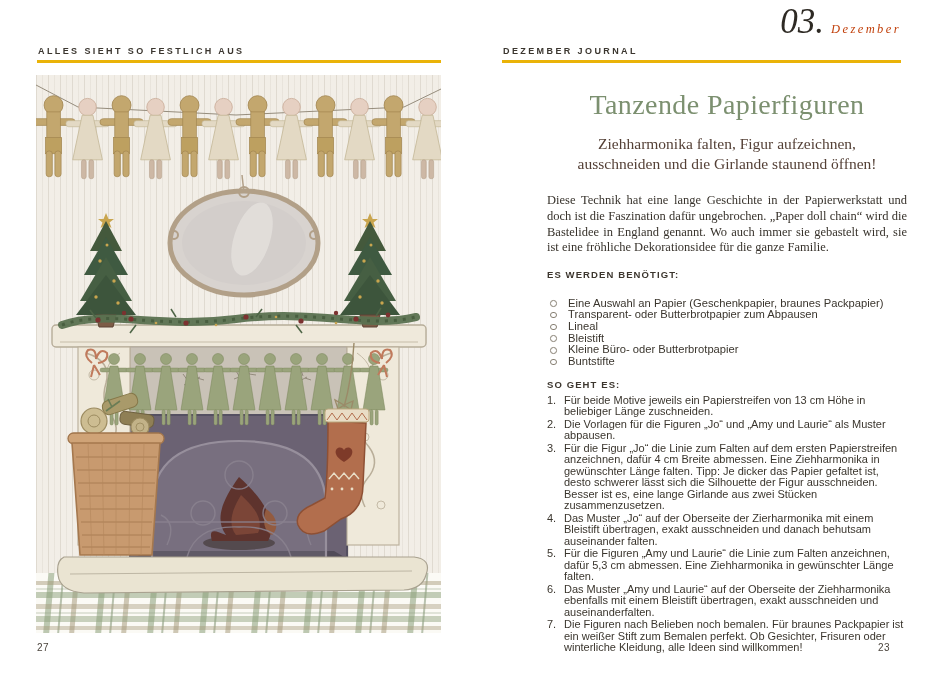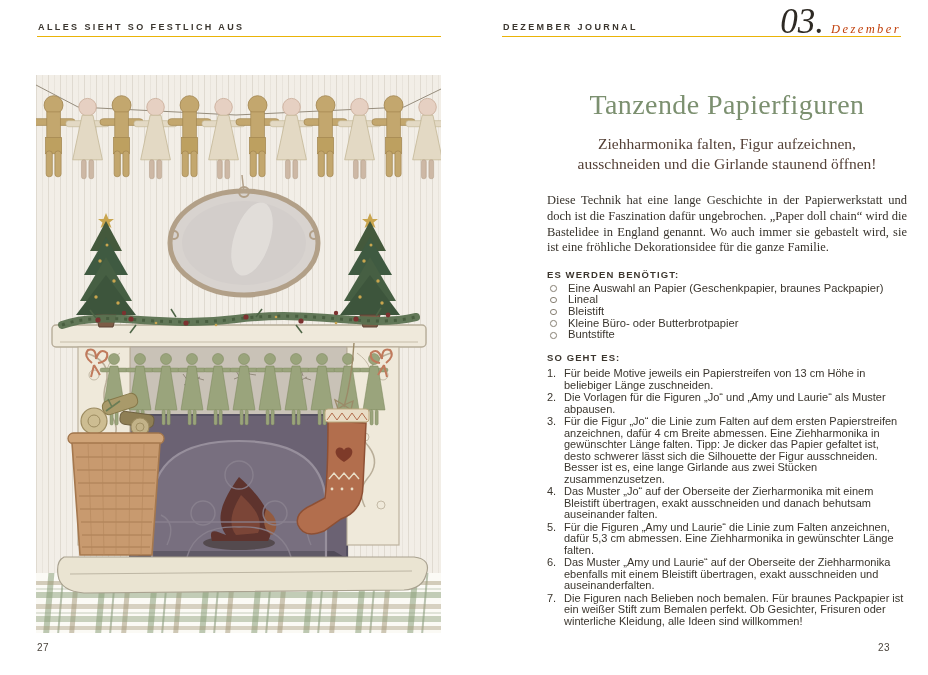--- a/index.html
+++ b/index.html
@@ -1,19 +1,19 @@
 <!DOCTYPE html>
 <html lang="de"><head>
 <meta charset="utf-8">
 <style>
   html,body{margin:0;padding:0;background:#fff;}
   .page{position:relative;width:928px;height:675px;background:#ffffff;overflow:hidden;
         font-family:"Liberation Sans",sans-serif;color:#3a352d;}
   
-  .hdr{position:absolute;top:17px;height:19px;border-bottom:1px solid #eab308;}
+  .hdr{position:absolute;top:41px;height:19px;border-bottom:3px solid #eab308;}
   .hdr-left{left:37px;width:404px;}
   .hdr-right{left:502px;width:399px;}
   .hdr span{position:absolute;bottom:4px;left:1px;font-size:9px;letter-spacing:2.4px;
             color:#3b362f;white-space:nowrap;font-weight:bold;}
   .issue{position:absolute;left:690px;top:4px;width:211px;display:flex;align-items:baseline;
          justify-content:flex-end;pointer-events:none;}
   .issue .num{font-family:"Liberation Serif",serif;font-style:italic;font-size:35px;line-height:1;
               color:#2e2a24;}
   .issue .month{font-family:"Liberation Serif",serif;font-style:italic;font-size:12.5px;
                 letter-spacing:2.4px;color:#c2410c;margin-left:7px;}
@@ -29,21 +29,21 @@
   .illustration svg{position:absolute;left:0;top:0;}
   
   .article{position:absolute;left:547px;top:88px;width:360px;}
   .title{margin:0;font-family:"Liberation Serif",serif;font-weight:400;font-size:28px;
          line-height:34px;letter-spacing:.4px;color:#7c9070;text-align:center;}
   .subtitle{margin-top:12px;text-align:center;font-family:"Liberation Serif",serif;
             font-weight:normal;font-size:15.5px;line-height:1.32;color:#533f35;}
   .intro{margin-top:18px;font-family:"Liberation Serif",serif;font-size:12.5px;line-height:15.8px;
          text-align:justify;color:#37322b;}
   .sec-h{margin-top:11px;font-size:9.5px;font-weight:bold;letter-spacing:1.1px;color:#3c362e;}
-  .mats{margin-top:3px;}
+  .mats{margin-top:18px;}
   .mat{display:flex;font-size:11.2px;line-height:11.7px;color:#3a352d;align-items:flex-start;}
   .bullet{flex:none;width:4.6px;height:4.6px;border:1px solid #877f73;border-radius:50%;
           margin:2.6px 0 0 3px;}
   .mat .mtxt{margin-left:11.5px;}
   .steps{margin-top:5px;}
   .step{display:flex;font-size:11px;line-height:11.5px;color:#3a352d;margin-top:1px;}
   .step .num{flex:none;width:17px;}
   .step .stxt{flex:1;}
 </style>
 </head>
@@ -342,20 +342,24 @@
     <p class="intro">Diese Technik hat eine lange Geschichte in der Papierwerkstatt und doch ist die Faszination dafür ungebrochen. „Paper doll chain“ wird die Bastelidee in England genannt. Wo auch immer sie gebastelt wird, sie ist eine fröhliche Dekorationsidee für die ganze Familie.</p>
 
     <div class="sec-h">ES WERDEN BENÖTIGT:</div>
     <div class="mats">
       <div class="mat">
           <span class="bullet"></span>
           <span class="mtxt">Eine Auswahl an Papier (Geschenkpapier, braunes Packpapier)</span>
         </div>
       <div class="mat">
           <span class="bullet"></span>
+          <span class="mtxt">Transparent- oder Butterbrotpapier zum Abpausen</span>
+        </div>
+      <div class="mat">
+          <span class="bullet"></span>
           <span class="mtxt">Lineal</span>
         </div>
       <div class="mat">
           <span class="bullet"></span>
           <span class="mtxt">Bleistift</span>
         </div>
       <div class="mat">
           <span class="bullet"></span>
           <span class="mtxt">Kleine Büro- oder Butterbrotpapier</span>
         </div>

